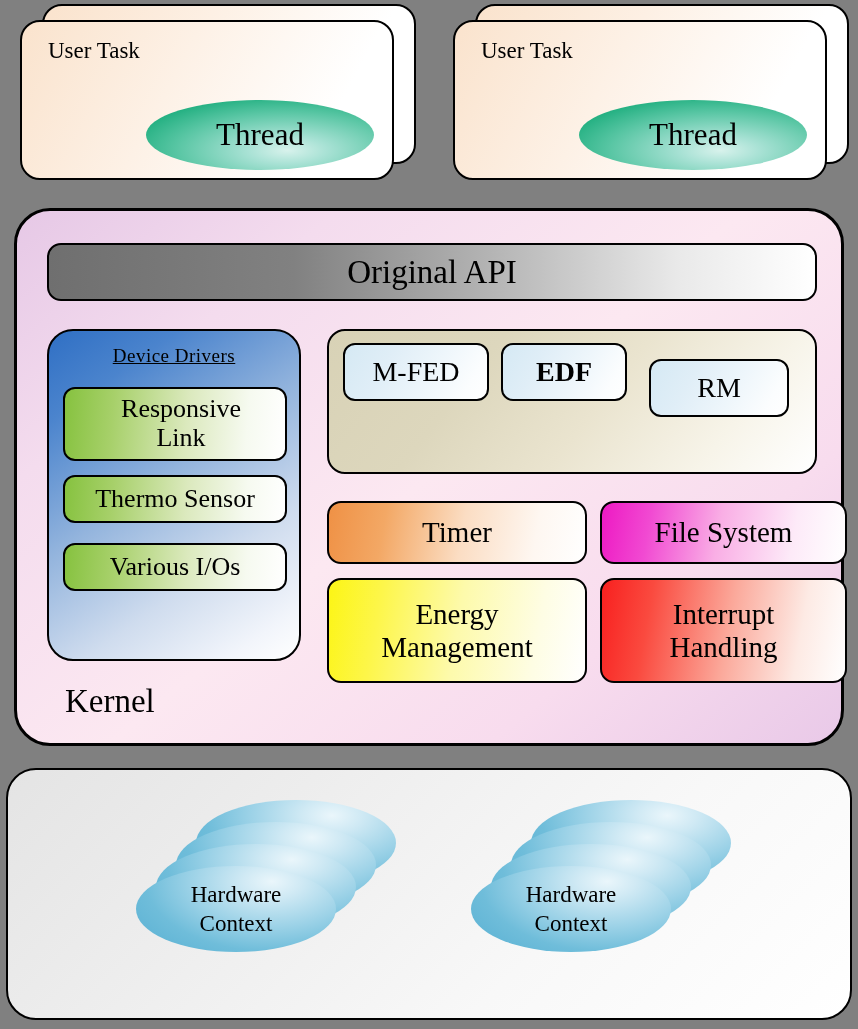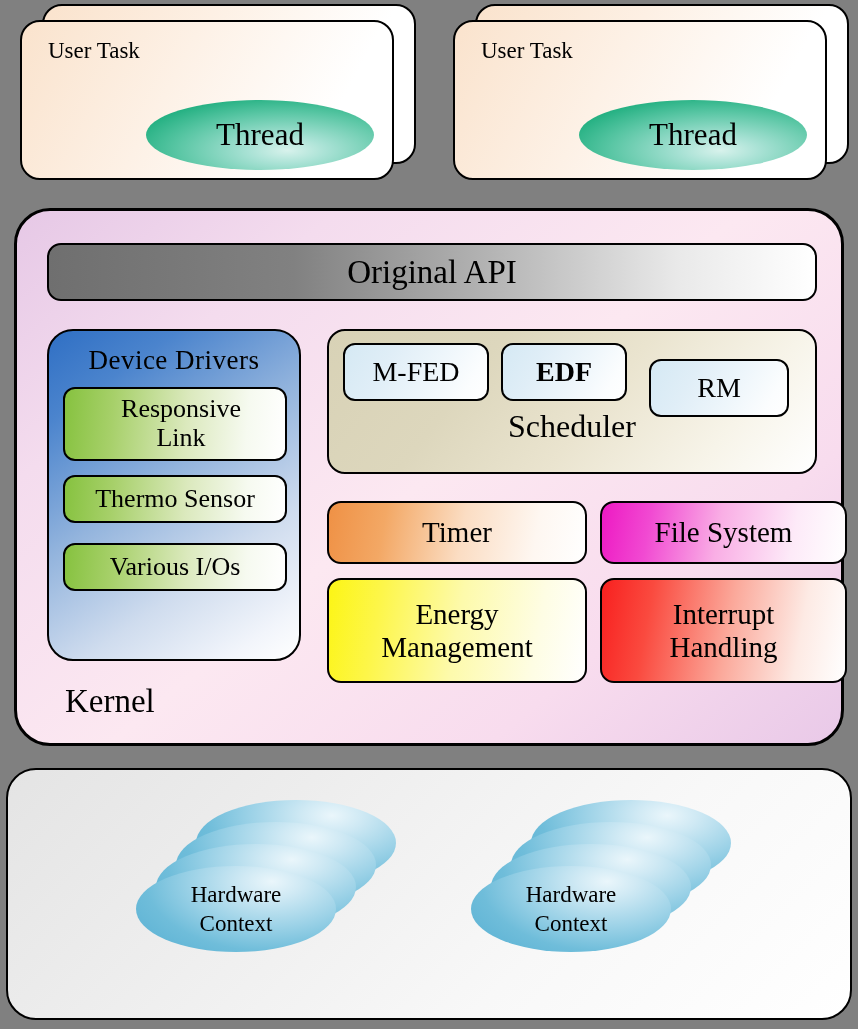--- a/index.html
+++ b/index.html
@@ -111,21 +111,21 @@
   
   .dd-box {
     left: 30px; top: 118px; width: 254px; height: 332px;
     border-radius: 26px;
     background: linear-gradient(145deg, #2f6fc4 0%, #4b84cd 18%, #93b4dd 45%, #cfdcee 70%, #f2f5fb 90%, #ffffff 100%);
     display: block;
     padding: 0;
   }
   .dd-title {
     position: absolute; left: 0; right: 0; top: 14px;
-    text-align: center; font-size: 27px; letter-spacing: 0.5px;
+    text-align: center; font-size: 19px; letter-spacing: 0.5px; text-decoration: underline;
   }
   .dd-item {
     position: absolute;
     left: 14px; width: 224px;
     box-sizing: border-box;
     border: 2.5px solid #000;
     border-radius: 12px;
     background: linear-gradient(95deg, #86c23f 0%, #a7d06a 22%, #dbe9bd 55%, #f6faf0 82%, #ffffff 100%);
     display: flex; align-items: center; justify-content: center;
     text-align: center; line-height: 1.1;
@@ -272,21 +272,20 @@
     <div class="rbox sched-box">
       <div class="sched-chip c0">
         <span>M-FED</span>
       </div>
       <div class="sched-chip c1">
         <span>EDF</span>
       </div>
       <div class="sched-chip c2">
         <span>RM</span>
       </div>
-      <div class="sched-title">Scheduler</div>
     </div>
 
     <div class="rbox svc timer">
       <span>Timer</span>
     </div>
 
     <div class="rbox svc fs">
       <span>File System</span>
     </div>
 

